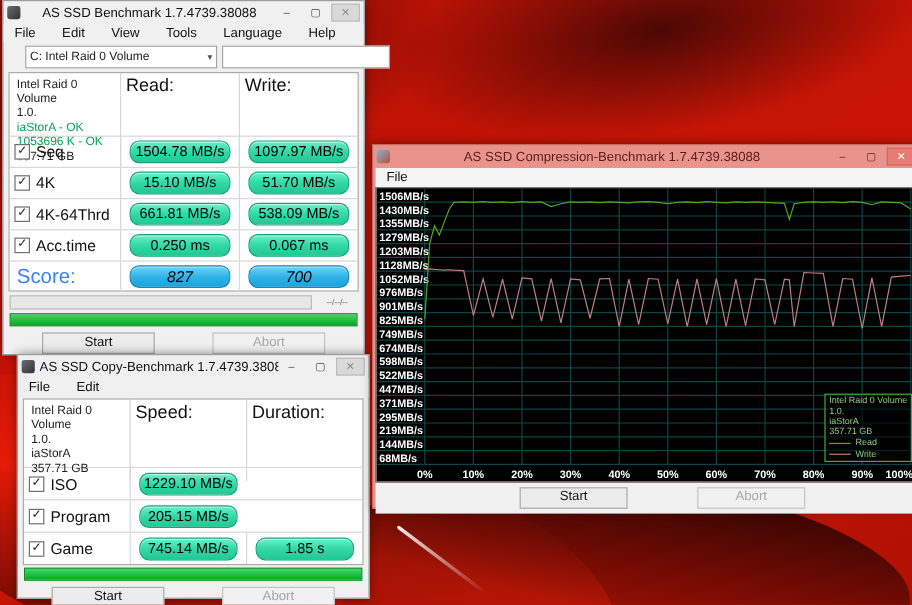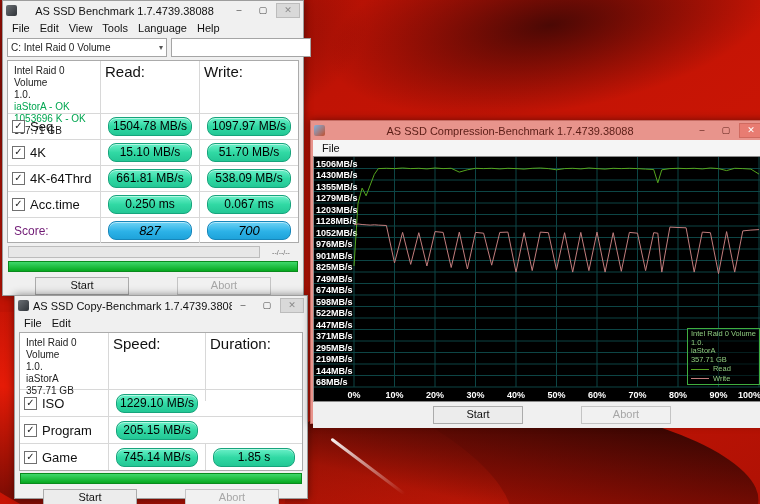--- a/index.html
+++ b/index.html
@@ -26,25 +26,25 @@
        box-shadow:0 0 8px rgba(0,0,0,.45);display:flex;flex-direction:column;}
   .titlebar{height:17px;display:flex;align-items:center;padding:1px 3px;flex:none;}
   .titlebar .title{flex:1;text-align:center;font-size:11px;color:#111;
        white-space:nowrap;overflow:hidden;}
   .app-icon{width:11px;height:11px;flex:none;margin-right:4px;border-radius:2px;
        background:linear-gradient(135deg,#6b6f74,#2f3338);}
   .winbtns{display:flex;align-items:center;gap:2px;flex:none;}
   .winbtn{width:22px;height:13px;font-size:9px;line-height:13px;text-align:center;
        color:#444;cursor:default;}
   .winbtn.close-lite{background:#d9d9d9;border:1px solid #bcbcbc;color:#8a8a8a;}
-  .menubar{height:16px;display:flex;align-items:center;gap:0;padding:0 4px;
+  .menubar{height:16px;display:flex;align-items:center;gap:12px;padding:0 4px;
        font-size:11px;color:#111;flex:none;background:#f0f0f0;}
   .menubar span{padding:1px 5px;}
   
-  .toolbar-row{display:flex;gap:4px;padding:2px 4px;flex:none;}
+  .toolbar-row{display:flex;gap:4px;padding:2px 18px;flex:none;}
   .combo{flex:none;width:152px;height:17px;border:1px solid #a5a5a5;background:#fff;
        font-size:10px;display:flex;align-items:center;padding:0 3px;color:#222;}
   .combo .cv{flex:1;}
   .combo .chev{color:#555;font-size:8px;}
   .textbox{flex:1;height:17px;border:1px solid #a5a5a5;background:#fff;font-size:10px;
        padding:0 3px;outline:none;font-family:"Liberation Sans",sans-serif;}
   .bench-table{margin:1px 4px;border:1px solid #ababab;background:#fff;flex:none;}
   .trow{display:grid;border-top:1px solid #d8d8d8;align-items:center;}
   .trow:first-child{border-top:none;}
   .main-cols{grid-template-columns:92px 1fr 1fr;}
@@ -58,21 +58,21 @@
   .rowlabel{font-size:13px;color:#111;gap:5px;}
   .checkbox{width:11px;height:11px;border:1px solid #707070;background:#fff;flex:none;
        font-size:10px;line-height:10px;text-align:center;color:#222;}
   .pill{flex:1;margin:1px 3px;height:17px;border-radius:8px;text-align:center;
        font-size:12px;line-height:17px;color:#000;
        background:linear-gradient(180deg,#6af0c8 0%,#31d9a4 50%,#23c795 100%);
        border:1px solid #17a47c;box-shadow:inset 0 1px 0 rgba(255,255,255,.5);}
   .pill.blue{background:linear-gradient(180deg,#6fd4f6 0%,#2cb2e7 55%,#1ea3da 100%);
        border:1px solid #1786ba;font-size:13px;font-style:italic;}
   .score-row{grid-template-columns:92px 1fr 1fr;}
-  .score-label{font-size:12px;color:#701a75;padding:2px 6px;text-align:right;}
+  .score-label{font-size:17px;color:#3b82f6;padding:2px 6px;text-align:right;}
   .score-total-row{display:flex;justify-content:center;padding:1px 0 3px;}
   .score-total-row .pill{flex:none;width:120px;}
   .prog-row{display:flex;align-items:center;gap:4px;padding:2px 5px;flex:none;}
   .prog-gray{flex:1;height:10px;background:#e7e7e7;border:1px solid #bcbcbc;}
   .eta{font-size:7px;color:#666;flex:none;width:34px;text-align:center;}
   .prog-green{margin:1px 5px;height:9px;flex:none;
        background:linear-gradient(180deg,#3fd86a,#06a81f);border:1px solid #0a8a1d;}
   .btn-row{display:flex;justify-content:center;gap:48px;padding:4px 0;flex:none;}
   .btn{width:92px;height:16px;background:#ececec;border:1px solid #ababab;
        font-size:11px;line-height:15px;text-align:center;color:#111;}

